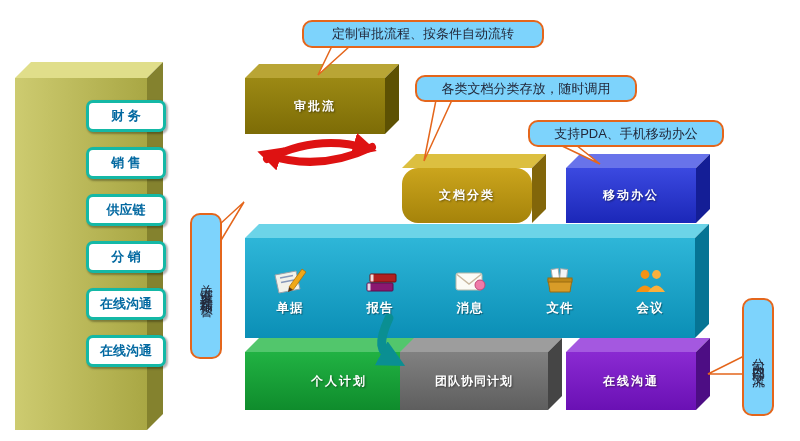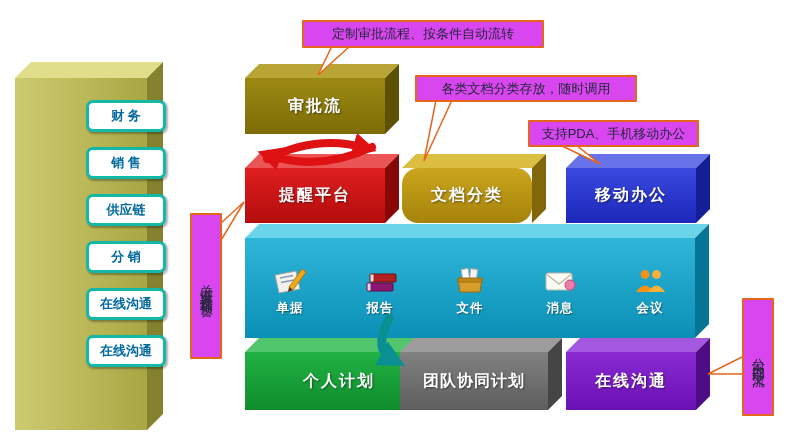--- a/index.html
+++ b/index.html
@@ -6,21 +6,21 @@
   .canvas{
     position:relative;width:800px;height:441px;background:#fff;overflow:hidden;
     font-family:"Liberation Sans","DejaVu Sans",sans-serif;
   }
   
   .box3d{position:absolute;display:flex;align-items:center;justify-content:center;}
   .box3d::before{content:"";position:absolute;left:0;top:calc(-1 * var(--d));width:100%;height:var(--d);
     background:var(--top);transform:skewX(-45deg);transform-origin:bottom left;}
   .box3d::after{content:"";position:absolute;top:0;right:calc(-1 * var(--d));width:var(--d);height:100%;
     background:var(--side);transform:skewY(-45deg);transform-origin:top left;}
-  .blabel{color:#fff;font-weight:bold;letter-spacing:2px;font-size:16px;text-shadow:1px 1px 2px rgba(0,0,0,.45);white-space:nowrap;}
+  .blabel{color:#fff;font-weight:bold;letter-spacing:2px;font-size:12px;text-shadow:1px 1px 2px rgba(0,0,0,.45);white-space:nowrap;}
 
   
   .bar{left:15px;top:78px;width:132px;height:352px;--d:16px;
     background:linear-gradient(90deg,#cdcb70,#a9a744);--top:#e0de8a;--side:#84822e;z-index:1;}
   .pill{position:absolute;left:86px;width:74px;height:26px;background:#fff;border:3px solid #14b8a6;
     border-radius:7px;display:flex;align-items:center;justify-content:center;font-size:13px;font-weight:bold;
     color:#0369a1;box-shadow:1.5px 1.5px 2px rgba(0,0,0,.3);z-index:3;}
 
   
   .block{--d:14px;z-index:2;}
@@ -33,50 +33,47 @@
   .b-online{left:566px;top:352px;width:130px;height:58px;background:linear-gradient(180deg,#8a2ad2,#6a10b4);--top:#a458e0;--side:#4d0d84;}
 
   
   .tray{left:245px;top:238px;width:450px;height:100px;--d:14px;z-index:2;
     background:linear-gradient(180deg,#2eb6d8,#0b8fb6);--top:#6cd4e8;--side:#067494;}
   .tray-inner{display:flex;width:100%;height:100%;align-items:center;padding-top:6px;box-sizing:border-box;}
   .tray-item{flex:1;display:flex;flex-direction:column;align-items:center;gap:4px;}
   .tray-label{color:#fff;font-weight:bold;font-size:12.5px;letter-spacing:1px;text-shadow:1px 1px 1px rgba(0,0,0,.4);}
 
   
-  .callout{position:absolute;background:#d946ef;border:2px solid #e4661c;border-radius:1px;
+  .callout{position:absolute;background:#7dd3fc;border:2px solid #e4661c;border-radius:10px;
     display:flex;align-items:center;justify-content:center;font-size:13px;color:#22283a;
     z-index:6;box-sizing:border-box;white-space:nowrap;}
   .callout.vertical{writing-mode:vertical-rl;letter-spacing:3px;white-space:normal;}
   .co-approval{left:302px;top:20px;width:242px;height:28px;}
   .co-docs{left:415px;top:75px;width:222px;height:27px;}
-  .co-mobile{left:528px;top:120px;width:171px;height:27px;text-align:right;}
+  .co-mobile{left:528px;top:120px;width:196px;height:27px;text-align:right;}
   .co-kpi{left:190px;top:213px;width:32px;height:146px;}
   .co-internal{left:742px;top:298px;width:32px;height:118px;}
 
   .overlay{position:absolute;left:0;top:0;width:800px;height:441px;z-index:5;pointer-events:none;}
 </style>
 </head>
 <body>
 
 <div class="canvas">
 
   <div class="box3d bar"></div>
   <div class="pill" style="top:100px">财 务</div>
   <div class="pill" style="top:147px">销 售</div>
   <div class="pill" style="top:194px">供应链</div>
   <div class="pill" style="top:241px">分 销</div>
   <div class="pill" style="top:288px">在线沟通</div>
   <div class="pill" style="top:335px">在线沟通</div>
 
   <div class="box3d block b-approval">
     <span class="blabel">审批流</span>
-  </div>
-  <div class="box3d block b-reminder">
-    <span class="blabel">提醒平台</span>
   </div>
   <div class="box3d block b-doc">
     <span class="blabel">文档分类</span>
   </div>
   <div class="box3d block b-mobile">
     <span class="blabel">移动办公</span>
   </div>
   <div class="box3d block b-personal">
     <span class="blabel">个人计划</span>
   </div>
@@ -103,34 +100,34 @@
         <svg width="36" height="30" viewBox="0 0 36 30">
           <rect x="5" y="17" width="26" height="8" rx="1" fill="#8a1870" stroke="#5c0f4a"></rect>
           <rect x="5.5" y="17.5" width="3" height="7" fill="#e8d8e4"></rect>
           <rect x="8" y="8" width="26" height="8" rx="1" fill="#b02020" stroke="#701010"></rect>
           <rect x="8.5" y="8.5" width="3" height="7" fill="#f0dcdc"></rect>
         </svg>
         <span class="tray-label">报告</span>
       </div>
       <div class="tray-item">
         <svg width="36" height="30" viewBox="0 0 36 30">
+          <rect x="4" y="7" width="26" height="17" rx="2" fill="#fbfbf6" stroke="#b9b9a9"></rect>
+          <polyline points="5,8.5 17,18 29,8.5" fill="none" stroke="#c8b8a0" stroke-width="1.4"></polyline>
+          <circle cx="28" cy="19" r="5" fill="#ef7ba8" stroke="#c04878"></circle>
+        </svg>
+        <span class="tray-label">消息</span>
+      </div>
+      <div class="tray-item">
+        <svg width="36" height="30" viewBox="0 0 36 30">
           <rect x="10" y="3" width="7" height="12" fill="#ffffff" stroke="#aaaaaa" transform="rotate(-8 13 9)"></rect>
           <rect x="18" y="3" width="7" height="12" fill="#f4f4f4" stroke="#aaaaaa" transform="rotate(6 21 9)"></rect>
           <polygon points="6,13 30,13 28,26 8,26" fill="#d89c28" stroke="#9a6c10"></polygon>
           <rect x="6" y="12" width="24" height="4" fill="#c08818" stroke="#9a6c10"></rect>
         </svg>
         <span class="tray-label">文件</span>
-      </div>
-      <div class="tray-item">
-        <svg width="36" height="30" viewBox="0 0 36 30">
-          <rect x="4" y="7" width="26" height="17" rx="2" fill="#fbfbf6" stroke="#b9b9a9"></rect>
-          <polyline points="5,8.5 17,18 29,8.5" fill="none" stroke="#c8b8a0" stroke-width="1.4"></polyline>
-          <circle cx="28" cy="19" r="5" fill="#ef7ba8" stroke="#c04878"></circle>
-        </svg>
-        <span class="tray-label">消息</span>
       </div>
       <div class="tray-item">
         <svg width="36" height="30" viewBox="0 0 36 30">
           <circle cx="13" cy="8.5" r="4.4" fill="#f59214"></circle>
           <path d="M4 26 Q13 13 22 26 Z" fill="#f59214"></path>
           <circle cx="24.5" cy="8.5" r="4.4" fill="#fbb03c"></circle>
           <path d="M16 26 Q24.5 13 33 26 Z" fill="#fbb03c"></path>
         </svg>
         <span class="tray-label">会议</span>
       </div>

